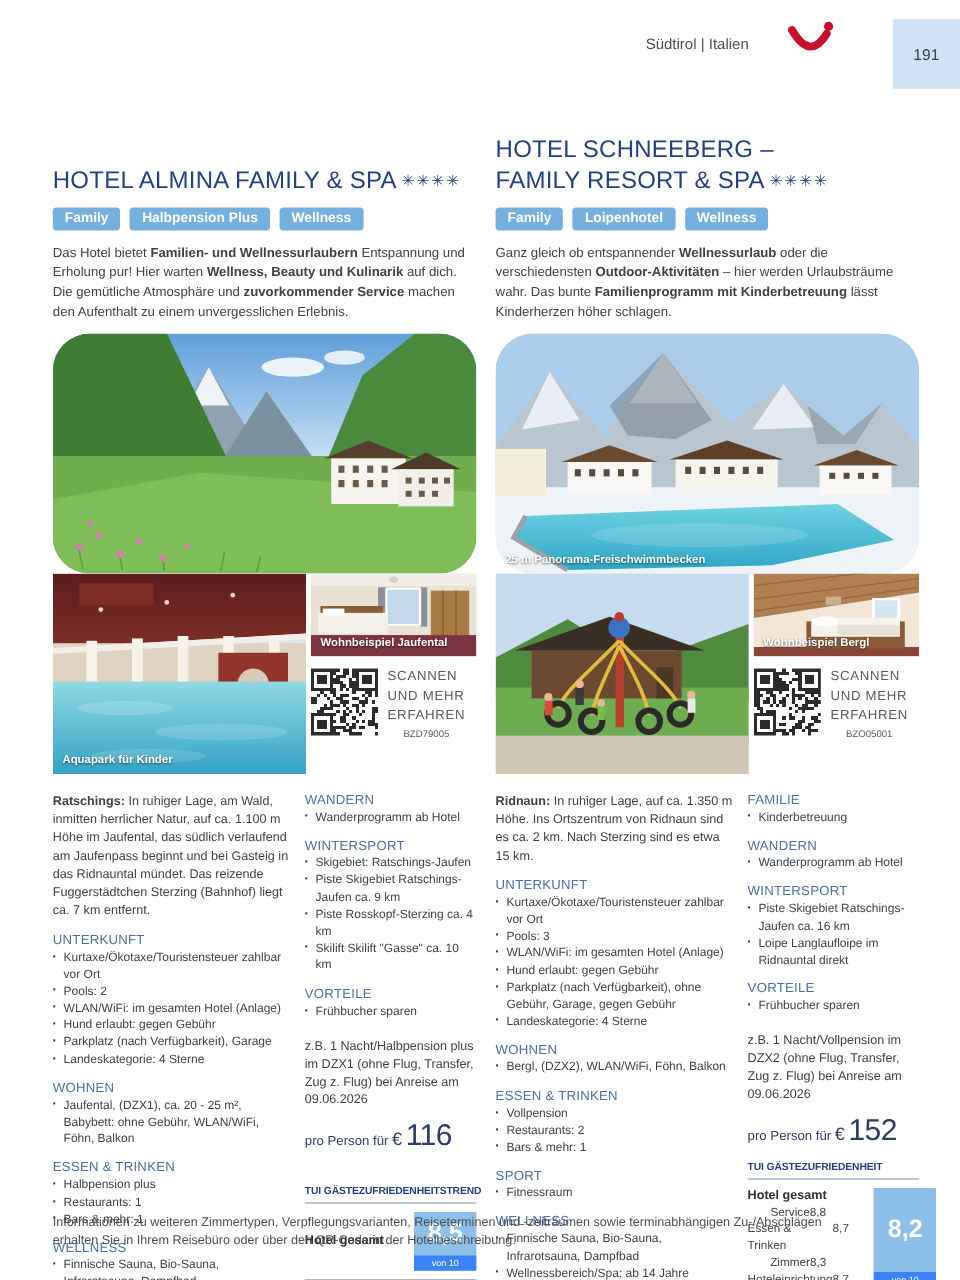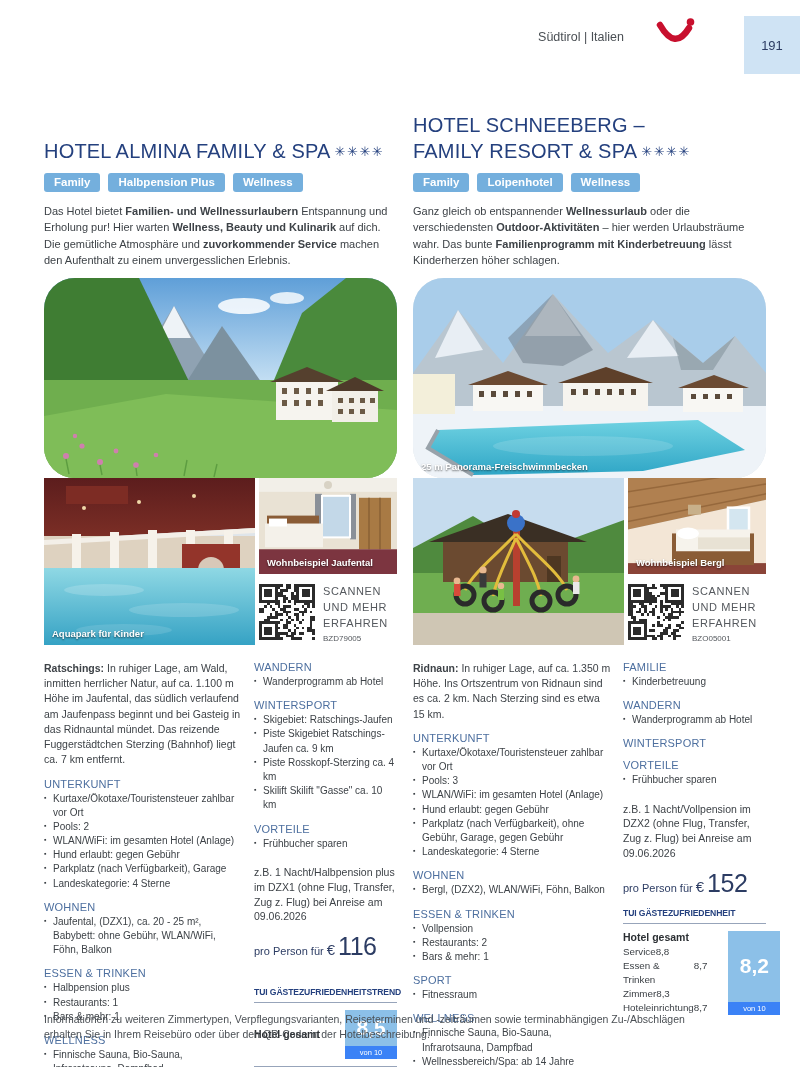--- a/index.html
+++ b/index.html
@@ -20,28 +20,28 @@
   .tags{display:flex;gap:8px;margin-top:9px;}
   .tag{background:#74afdd;color:#fff;font-size:11.5px;font-weight:bold;padding:3px 10px 4px;border-radius:3px;}
   .intro{margin:11px 0 0;font-size:11px;line-height:1.48;color:#3d4247;}
   
   .photo{position:relative;overflow:hidden;background:#dfe5ea;}
   .photo svg{display:block;width:100%;height:100%;}
   .main-photo{height:200px;margin-bottom:4px;border-radius:31px;}
   .photo-row{display:flex;gap:4px;}
   .pool-photo{width:211px;height:167px;flex:0 0 211px;}
   .side-stack{width:138px;display:flex;flex-direction:column;}
-  .room-photo{width:138px;height:96px;}
+  .room-photo{width:138px;height:69px;}
   .cap{position:absolute;left:8px;bottom:6px;font-size:9.5px;font-weight:bold;color:#fff;
        text-shadow:0 1px 2px rgba(0,0,0,.6);}
   .qr-block{margin-top:10px;display:flex;gap:8px;align-items:flex-start;}
   .qr{width:56px;height:56px;flex:0 0 56px;}
   .qr svg{display:block;width:100%;height:100%;}
   .qr-label{font-size:11px;letter-spacing:.6px;color:#55595e;line-height:1.45;white-space:pre-line;}
-  .qr-code-id{font-size:8px;color:#55595e;text-align:left;margin-top:2px;}
+  .qr-code-id{font-size:8px;color:#55595e;text-align:center;margin-top:2px;}
   
   .hotel-body{display:flex;gap:11px;margin-top:16px;}
   .col-info{width:199px;flex:0 0 199px;}
   .col-offer{width:143px;flex:0 0 143px;}
   .location{margin:0;font-size:10.5px;line-height:1.45;}
   .sec-title{margin:10px 0 2px;font-size:11px;font-weight:400;color:#4d6f9f;letter-spacing:.2px;}
   .col-offer [data-bind-sections] .sec-title:first-child{margin-top:0;}
   .blist{list-style:none;margin:1px 0 0;padding:0;}
   .bitem{position:relative;padding-left:9px;font-size:10px;line-height:1.42;color:#3d4247;}
   .bitem::before{content:"▪";position:absolute;left:0;top:1px;font-size:7px;color:#3d4247;}
@@ -51,21 +51,21 @@
   .price-val{font-size:25px;letter-spacing:-.5px;}
   
   .rating{margin-top:26px;}
   .rating--detailed{margin-top:10px;}
   .rating-title{font-size:8.6px;font-weight:bold;color:#24407e;letter-spacing:-.1px;white-space:nowrap;
                 padding-bottom:5px;border-bottom:1px solid #97a4ba;}
   .rating-main{display:flex;justify-content:space-between;align-items:stretch;padding-top:7px;gap:15px;}
   .rating-left{flex:1;padding-right:6px;}
   .rating--simple .rating-left{display:flex;align-items:center;}
   .overall{font-size:10.5px;font-weight:bold;color:#2b2f33;margin-bottom:2px;}
-  .rrow{display:flex;justify-content:flex-start;font-size:9.8px;line-height:1.42;color:#3d4247;}
+  .rrow{display:flex;justify-content:center;font-size:9.8px;line-height:1.42;color:#3d4247;}
   .score-box{width:52px;flex:0 0 52px;display:flex;flex-direction:column;}
   .score{background:#8cc0e8;color:#fff;font-weight:bold;font-size:21px;display:flex;align-items:center;
          justify-content:center;flex:1;min-height:36px;}
   .rating--detailed .score{min-height:52px;}
   .score-cap{background:#3b82f6;color:#fff;font-size:7.5px;text-align:center;padding:2px 0;}
   .rating-rec{display:flex;justify-content:space-between;border-top:1px solid #97a4ba;margin-top:7px;
               padding:6px 0 5px;font-size:11px;font-weight:bold;color:#2b2f33;border-bottom:1px solid #c3ccd8;}
   
   .page-footer{position:absolute;left:44px;bottom:24px;width:656px;font-size:10.5px;line-height:1.5;color:#4a4f54;}
 </style>
@@ -921,20 +921,24 @@
           <div data-bind-sections="hotels.1.activity_sections">
               <h4 class="sec-title">FAMILIE</h4>
               <ul class="blist">
                 <li class="bitem">Kinderbetreuung</li>
               </ul>
               <h4 class="sec-title">WANDERN</h4>
               <ul class="blist">
                 <li class="bitem">Wanderprogramm ab Hotel</li>
               </ul>
               <h4 class="sec-title">WINTERSPORT</h4>
+              <ul class="blist">
+                <li class="bitem">Piste Skigebiet Ratschings-Jaufen ca. 16 km</li>
+                <li class="bitem">Loipe Langlaufloipe im Ridnauntal direkt</li>
+              </ul>
               <h4 class="sec-title">VORTEILE</h4>
               <ul class="blist">
                 <li class="bitem">Frühbucher sparen</li>
               </ul>
             </div>
           <p class="price-note" data-bind="hotels.1.price_note">z.B. 1 Nacht/Vollpension im DZX2 (ohne Flug, Transfer, Zug z. Flug) bei Anreise am 09.06.2026</p>
           <p class="price-line"><span data-bind="hotels.1.price_prefix">pro Person für</span><span class="price-cur" data-bind="hotels.1.price_currency">€</span> <span class="price-val" data-bind="hotels.1.price_value">152</span></p>
 
           <div class="rating rating--detailed">
             <div class="rating-title" data-bind="hotels.1.rating.title">TUI GÄSTEZUFRIEDENHEIT</div>

